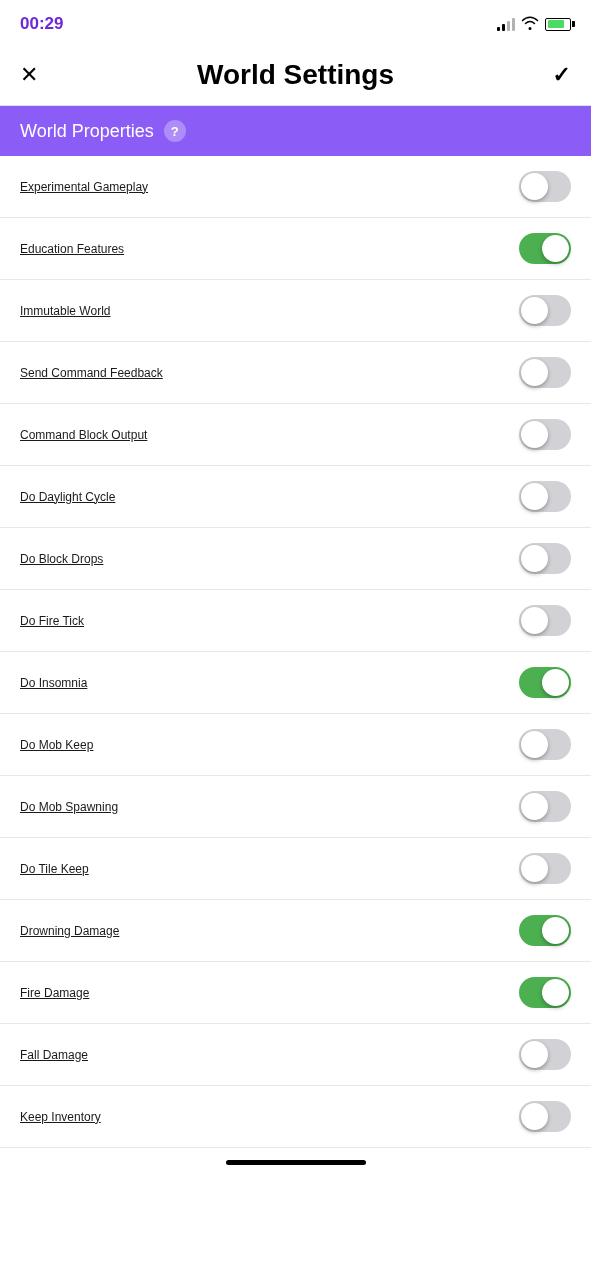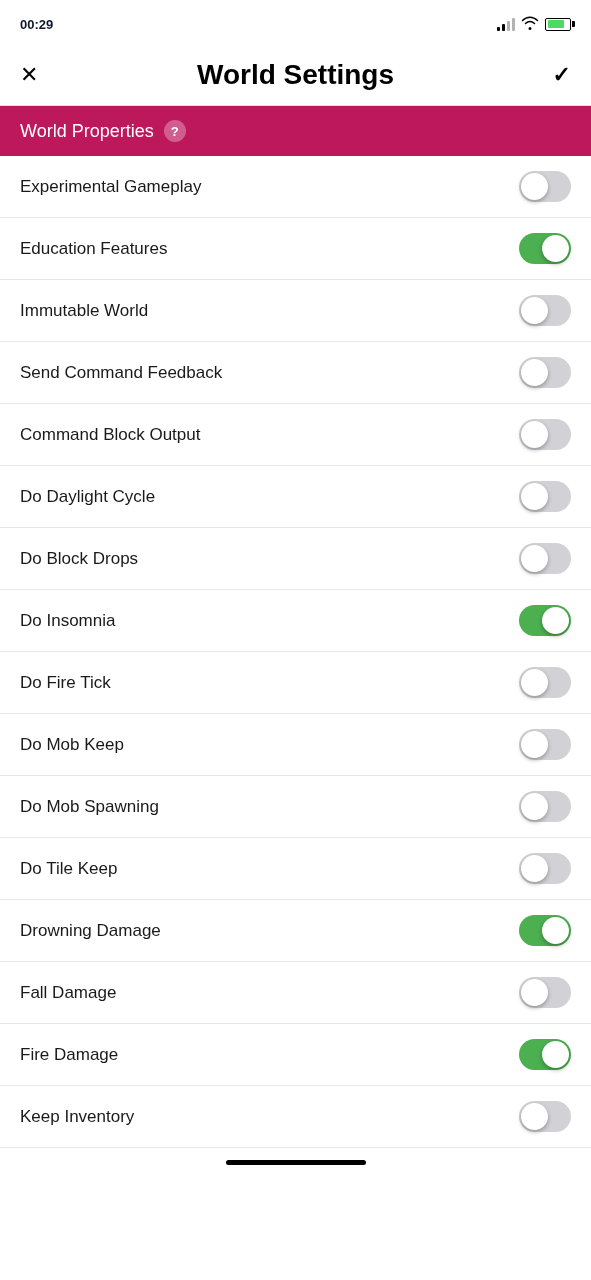--- a/index.html
+++ b/index.html
@@ -15,23 +15,23 @@
     
     .status-bar {
       display: flex;
       justify-content: space-between;
       align-items: center;
       padding: 10px 20px 6px 20px;
       background: #fff;
       height: 44px;
     }
     .status-time {
-      font-size: 13px;
+      font-size: 17px;
       font-weight: 600;
-      color: #0f172a;
+      color: #6d28d9;
     }
     .status-icons {
       display: flex;
       align-items: center;
       gap: 6px;
     }
     .signal-bars {
       display: flex;
       align-items: flex-end;
       gap: 2px;
@@ -97,21 +97,21 @@
     }
     .nav-check {
       font-size: 22px;
       font-weight: 600;
       color: #000;
       cursor: pointer;
     }
 
     
     .section-header {
-      background: #be185d;
+      background: #8b5cf6;
       padding: 14px 20px;
       display: flex;
       align-items: center;
       gap: 10px;
     }
     .section-header-label {
       font-size: 18px;
       font-weight: 500;
       color: #fff;
     }
@@ -135,23 +135,24 @@
     }
     .settings-row {
       display: flex;
       justify-content: space-between;
       align-items: center;
       padding: 0 20px;
       height: 62px;
       border-bottom: 1px solid #e8e8e8;
     }
     .settings-label {
-      font-size: 17px;
+      font-size: 12px;
       color: #1a1a1a;
       font-weight: 400;
+      text-decoration: underline;
     }
 
     
     .toggle {
       position: relative;
       width: 52px;
       height: 31px;
       cursor: pointer;
       flex-shrink: 0;
     }
@@ -286,36 +287,36 @@
     </div>
     <div class="settings-row">
       <span class="settings-label">Do Block Drops</span>
       <div class="toggle">
         <div class="toggle-track off">
           <div class="toggle-thumb"></div>
         </div>
       </div>
     </div>
     <div class="settings-row">
+      <span class="settings-label">Do Fire Tick</span>
+      <div class="toggle">
+        <div class="toggle-track off">
+          <div class="toggle-thumb"></div>
+        </div>
+      </div>
+    </div>
+    <div class="settings-row">
       <span class="settings-label">Do Insomnia</span>
       <div class="toggle">
         <div class="toggle-track on">
           <div class="toggle-thumb"></div>
         </div>
       </div>
     </div>
     <div class="settings-row">
-      <span class="settings-label">Do Fire Tick</span>
-      <div class="toggle">
-        <div class="toggle-track off">
-          <div class="toggle-thumb"></div>
-        </div>
-      </div>
-    </div>
-    <div class="settings-row">
       <span class="settings-label">Do Mob Keep</span>
       <div class="toggle">
         <div class="toggle-track off">
           <div class="toggle-thumb"></div>
         </div>
       </div>
     </div>
     <div class="settings-row">
       <span class="settings-label">Do Mob Spawning</span>
       <div class="toggle">
@@ -334,31 +335,31 @@
     </div>
     <div class="settings-row">
       <span class="settings-label">Drowning Damage</span>
       <div class="toggle">
         <div class="toggle-track on">
           <div class="toggle-thumb"></div>
         </div>
       </div>
     </div>
     <div class="settings-row">
+      <span class="settings-label">Fire Damage</span>
+      <div class="toggle">
+        <div class="toggle-track on">
+          <div class="toggle-thumb"></div>
+        </div>
+      </div>
+    </div>
+    <div class="settings-row">
       <span class="settings-label">Fall Damage</span>
       <div class="toggle">
         <div class="toggle-track off">
-          <div class="toggle-thumb"></div>
-        </div>
-      </div>
-    </div>
-    <div class="settings-row">
-      <span class="settings-label">Fire Damage</span>
-      <div class="toggle">
-        <div class="toggle-track on">
           <div class="toggle-thumb"></div>
         </div>
       </div>
     </div>
     <div class="settings-row">
       <span class="settings-label">Keep Inventory</span>
       <div class="toggle">
         <div class="toggle-track off">
           <div class="toggle-thumb"></div>
         </div>

